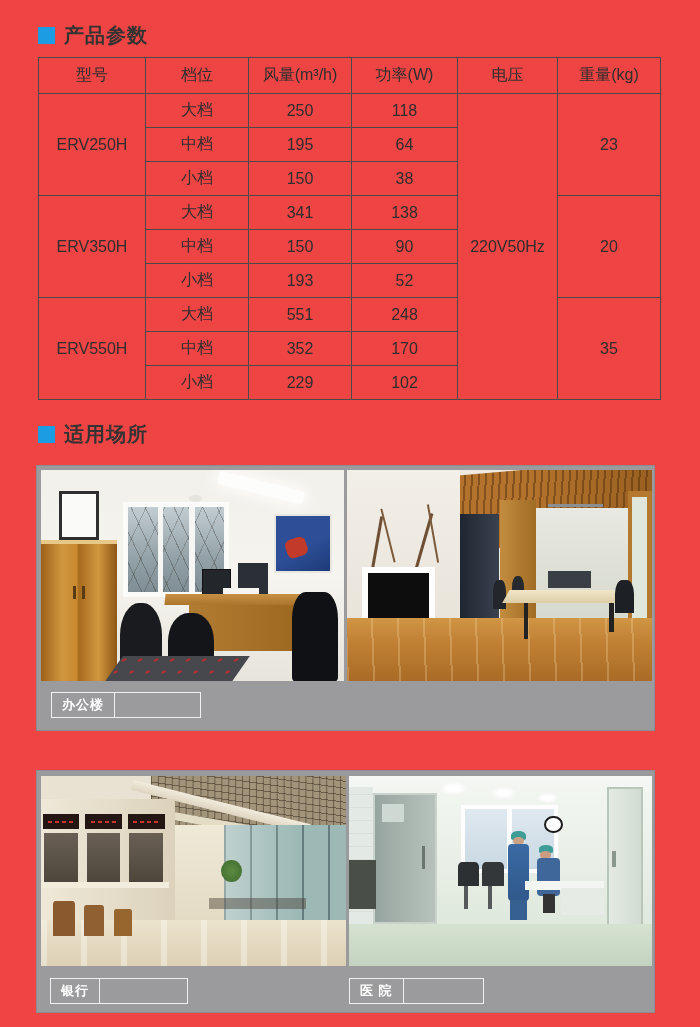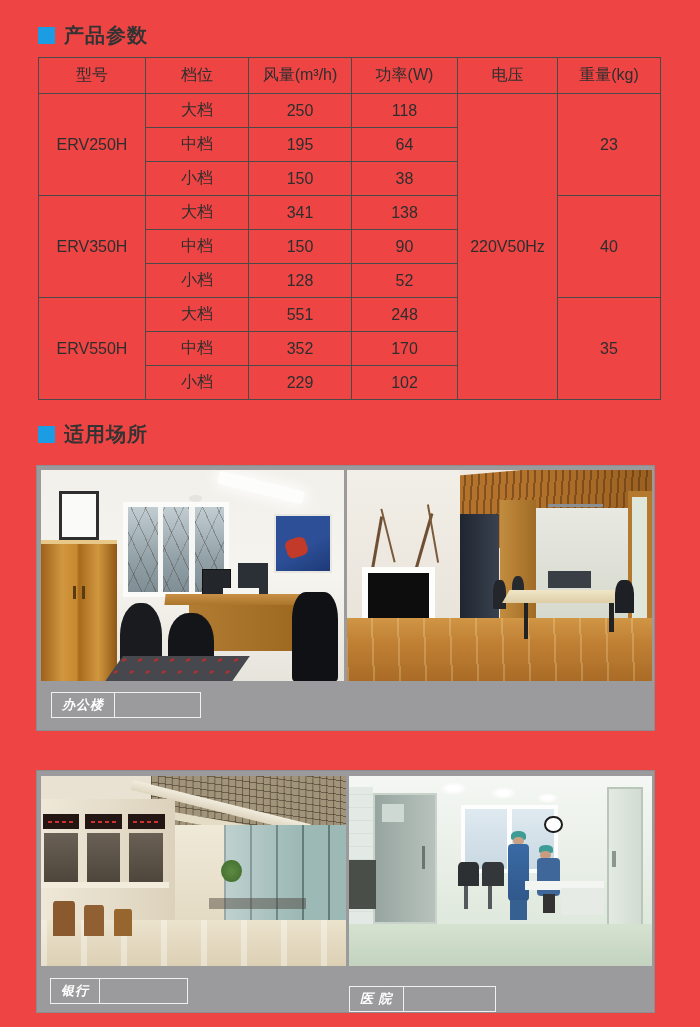--- a/index.html
+++ b/index.html
@@ -15,21 +15,21 @@
   table.spec{position:absolute;left:38px;top:57px;width:622px;border-collapse:collapse;table-layout:fixed;}
   table.spec th,table.spec td{border:1px solid #4a4a4a;text-align:center;vertical-align:middle;
     color:#2e2e2e;font-size:16px;font-weight:400;padding:0;}
   table.spec th{height:35px;}
   table.spec td{height:33px;}
 
   
   .place-block{position:absolute;left:36px;width:619px;background:#9b9b9d;border:1px solid #8d8d8f;box-sizing:border-box;}
   .photo{position:absolute;overflow:hidden;}
   .photo .s{position:absolute;}
-  .place-tag{position:absolute;height:26px;display:flex;border:1px solid rgba(255,255,255,.85);box-sizing:border-box;font-style:italic;}
+  .place-tag{position:absolute;height:26px;display:flex;border:1px solid rgba(255,255,255,.85);box-sizing:border-box;}
   .tag-name{display:flex;align-items:center;padding:0 10px;color:#ffffff;font-size:13px;font-weight:700;
     letter-spacing:1px;border-right:1px solid rgba(255,255,255,.85);white-space:nowrap;}
   .tag-rest{flex:1;}
 </style>
 </head>
 <body>
 
 <div id="canvas">
 
   <div class="sec-title" style="top:22px;">
@@ -73,30 +73,30 @@
       <tr>
         <td>小档</td>
         <td>150</td>
         <td>38</td>
       </tr>
       <tr>
         <td rowspan="3">ERV350H</td>
         <td>大档</td>
         <td>341</td>
         <td>138</td>
-        <td rowspan="3">40</td>
+        <td rowspan="3">20</td>
       </tr>
       <tr>
         <td>中档</td>
         <td>150</td>
         <td>90</td>
       </tr>
       <tr>
         <td>小档</td>
-        <td>128</td>
+        <td>193</td>
         <td>52</td>
       </tr>
       <tr>
         <td rowspan="3">ERV550H</td>
         <td>大档</td>
         <td>551</td>
         <td>248</td>
         <td rowspan="3">35</td>
       </tr>
       <tr>
@@ -245,19 +245,19 @@
       <div class="s" style="left:85%;top:6%;width:12%;height:74%;background:linear-gradient(90deg,#e3eae2,#d2dcd2);border:2px solid #b9c6ba;box-sizing:border-box;">
         <div class="s" style="left:12%;top:45%;width:12%;height:12%;background:#8b968c;"></div>
       </div>
       <div class="s" style="left:0;top:78%;width:100%;height:22%;background:linear-gradient(180deg,#d5e2d0,#c3d3bf);"></div>
     </div>
 
     <div class="place-tag" style="left:13px;top:207px;width:138px;">
       <span class="tag-name">银行</span>
       <span class="tag-rest"></span>
     </div>
-    <div class="place-tag" style="left:312px;top:215px;width:147px;">
+    <div class="place-tag" style="left:312px;top:207px;width:135px;">
       <span class="tag-name">医 院</span>
       <span class="tag-rest"></span>
     </div>
   </div>
 
 </div>
 
 </body></html>

